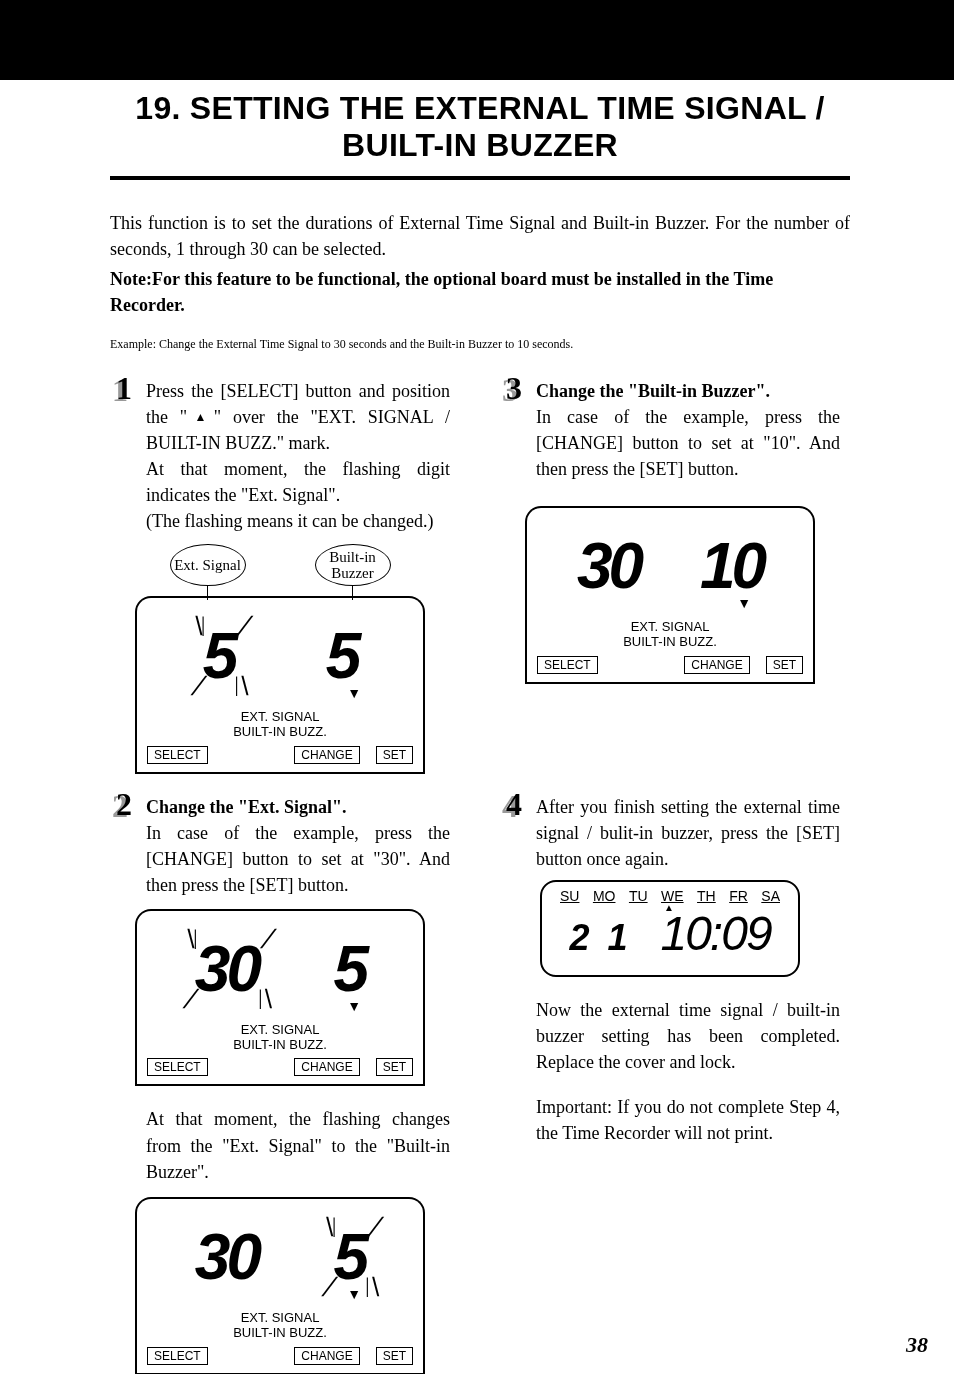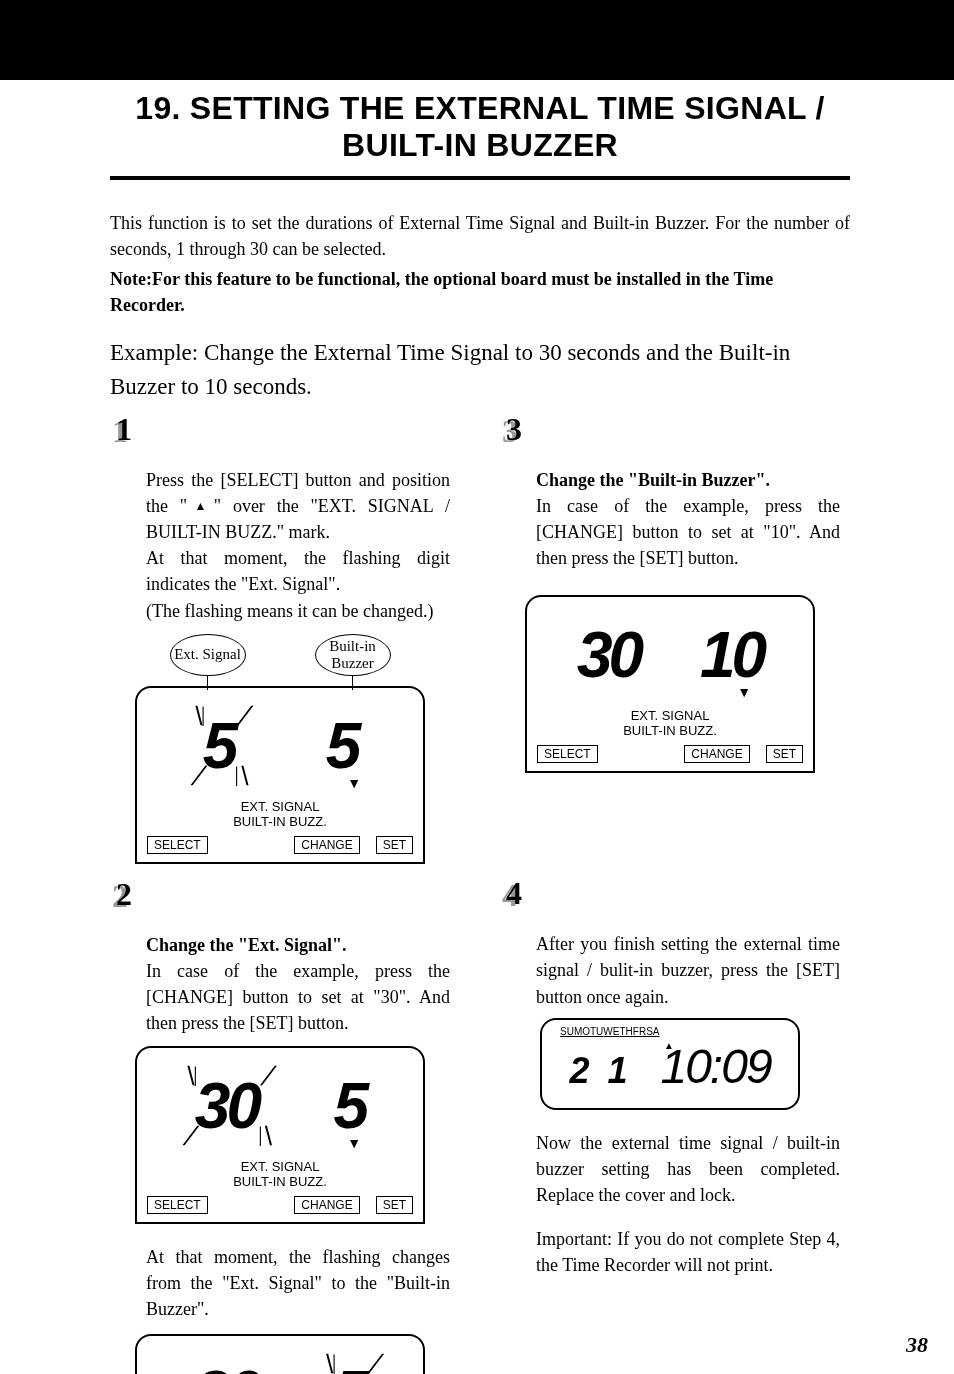--- a/index.html
+++ b/index.html
@@ -44,23 +44,23 @@
     text-align: justify;
     margin-bottom: 4px;
   }
   .note {
     font-size: 18px;
     font-weight: bold;
     line-height: 1.45;
     margin-bottom: 18px;
   }
   .example {
-    font-size: 23px;
+    font-size: 12px;
     line-height: 1.45;
-    margin-bottom: 16px;
+    margin-bottom: 24px;
   }
   .columns {
     display: flex;
     gap: 50px;
   }
   .col {
     width: 340px;
   }
   .step {
     display: flex;
@@ -85,21 +85,20 @@
     left: 2px;
     top: 2px;
     color: #999;
     z-index: -1;
   }
   .step-body {
     font-size: 18px;
     line-height: 1.45;
     text-align: justify;
     flex: 1;
-    margin-top: 48px;
   }
   .step-head {
     font-weight: bold;
   }
   .tri { font-size: 12px; position: relative; top: -2px; }
   .lcd-wrap {
     width: 290px;
     margin: 10px auto 20px auto;
     position: relative;
   }
@@ -193,23 +192,23 @@
   .clock-frame {
     border: 2px solid #000;
     border-radius: 16px;
     width: 260px;
     margin: 8px auto 20px auto;
     padding: 6px 14px 14px 14px;
     position: relative;
   }
   .days-row {
     display: flex;
-    justify-content: flex-start;
-    font-family: Arial, sans-serif;
-    font-size: 10px;
+    justify-content: space-between;
+    font-family: Arial, sans-serif;
+    font-size: 14px;
     text-decoration: underline;
     padding: 0 4px;
     margin-bottom: 2px;
   }
   .day-ptr {
     position: absolute;
     font-size: 10px;
   }
   .clock-line {
     display: flex;

